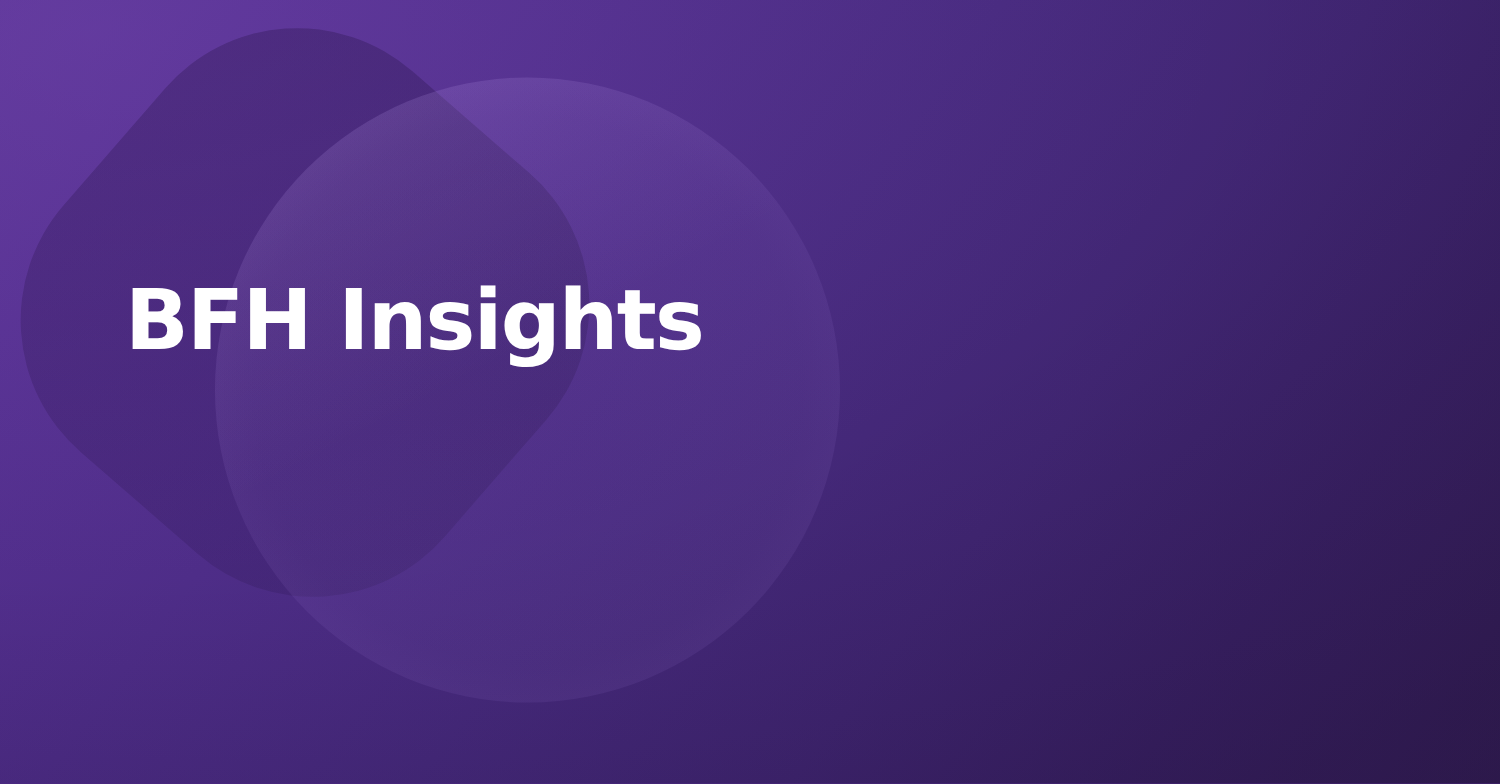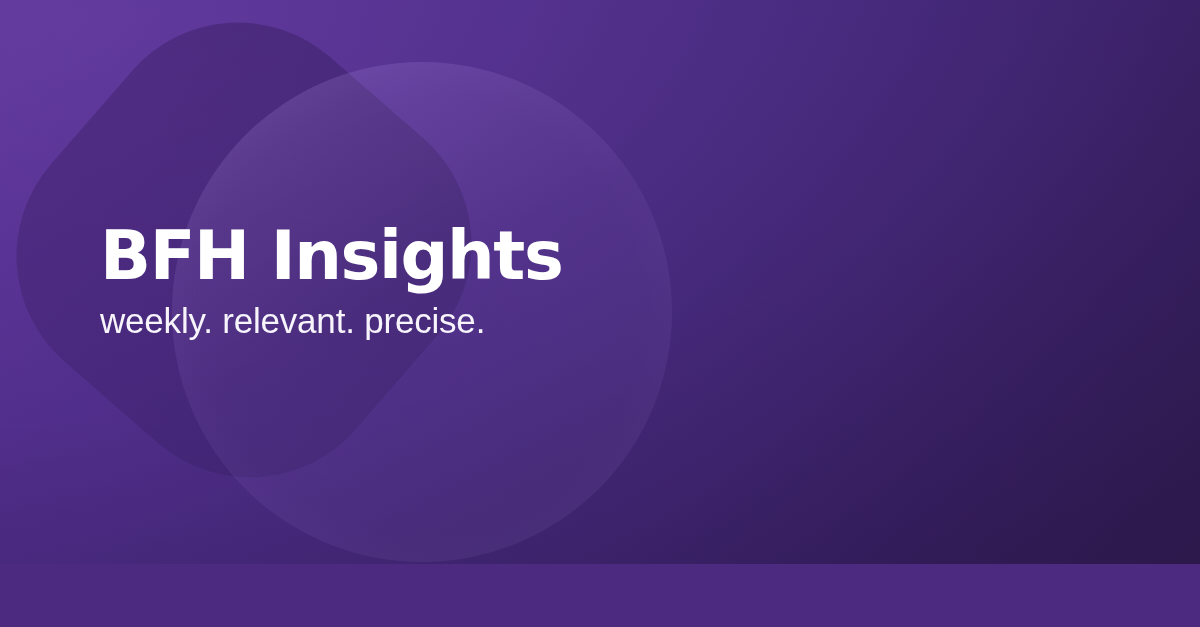--- a/index.html
+++ b/index.html
@@ -13,21 +13,21 @@
 
   body {
     font-family: "Liberation Sans", sans-serif;
     background: #4b2a80;
   }
 
   
   #banner {
     position: relative;
     width: 1200px;
-    height: 564px;
+    height: 627px;
     overflow: hidden;
     background:
       
       linear-gradient(127deg,
         #5a3494 0%,
         #553090 12%,
         #4e2d88 30%,
         #472a7e 48%,
         #412673 66%,
         #3a2165 82%,
@@ -141,16 +141,15 @@
   <div id="vignette"></div>
 
   <div id="shapes">
     <div class="squircle"></div>
     <div class="big-circle"></div>
     <div class="circle-sheen"></div>
   </div>
 
   <div id="content">
     <div id="title">BFH Insights</div>
-    <div id="tagline">weekly. relevant. precise.</div>
   </div>
 
 </div>
 
 </body></html>

